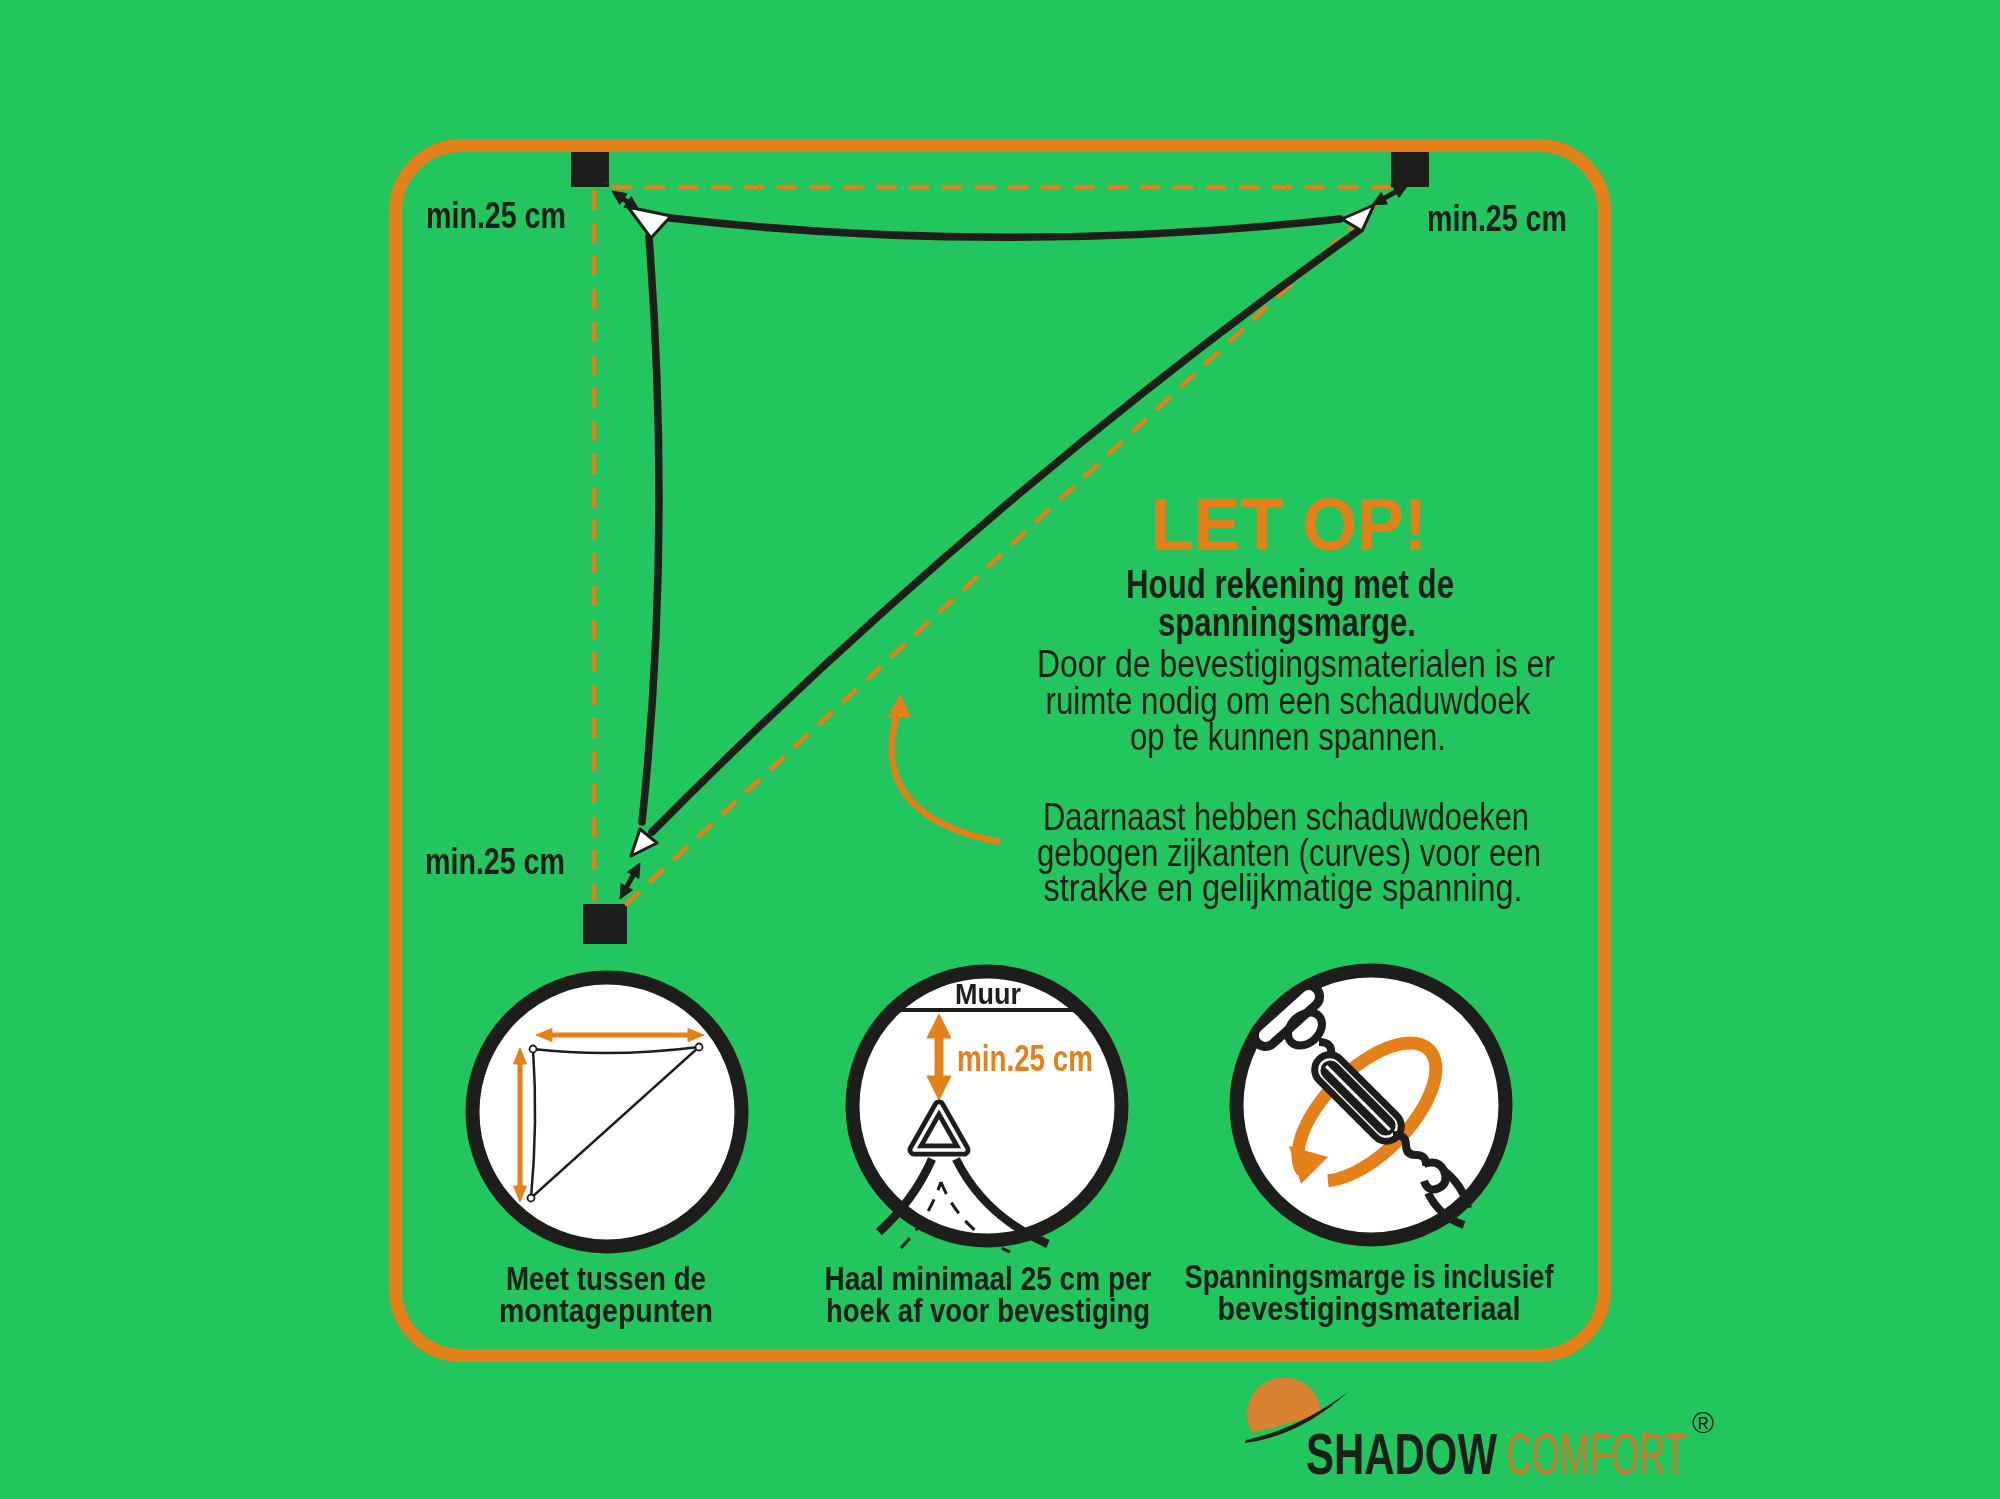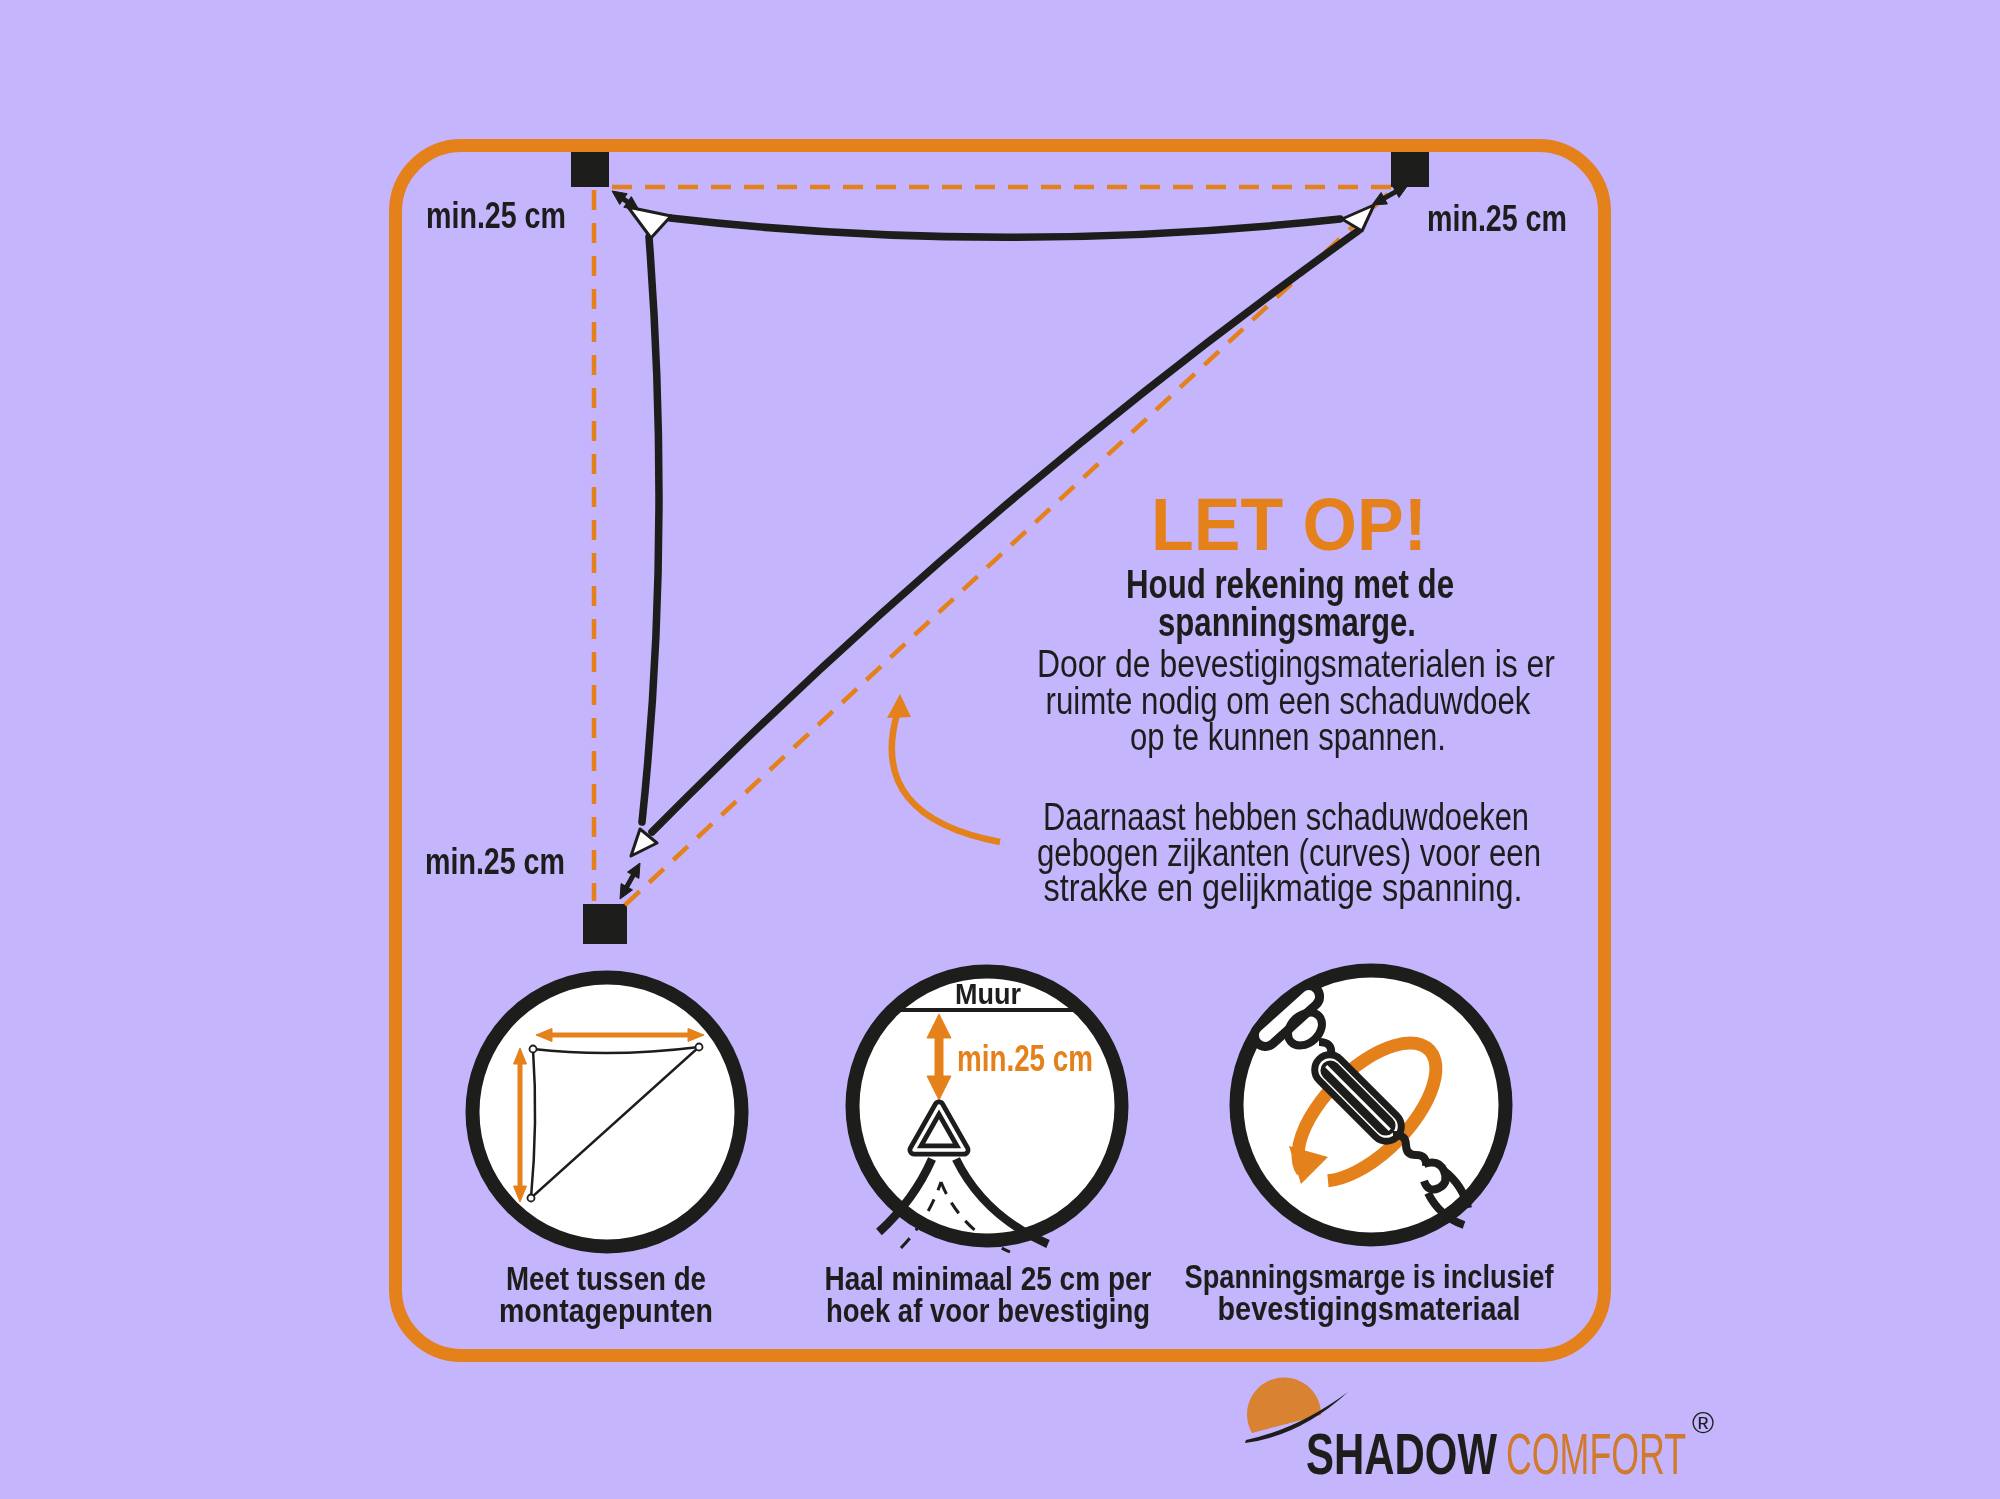--- a/index.html
+++ b/index.html
@@ -1,16 +1,16 @@
 <!DOCTYPE html>
 <html><head>
 <meta charset="utf-8">
 <style>
   html,body{margin:0;padding:0;background:#ffffff;}
-  #canvas{position:relative;width:2000px;height:1499px;background:#c4b5fd;overflow:hidden;}
+  #canvas{position:relative;width:2000px;height:1499px;background:#22c55e;overflow:hidden;}
   svg text{font-family:"Liberation Sans",sans-serif;}
 </style>
 </head>
 <body>
 <div id="canvas">
 <svg width="2000" height="1499" viewBox="0 0 2000 1499">
 
   <rect x="571" y="149" width="38" height="38" fill="#1d1d1b"></rect>
   <rect x="1391" y="149" width="38" height="38" fill="#1d1d1b"></rect>
   <rect x="583" y="904" width="44" height="40" fill="#1d1d1b"></rect>

